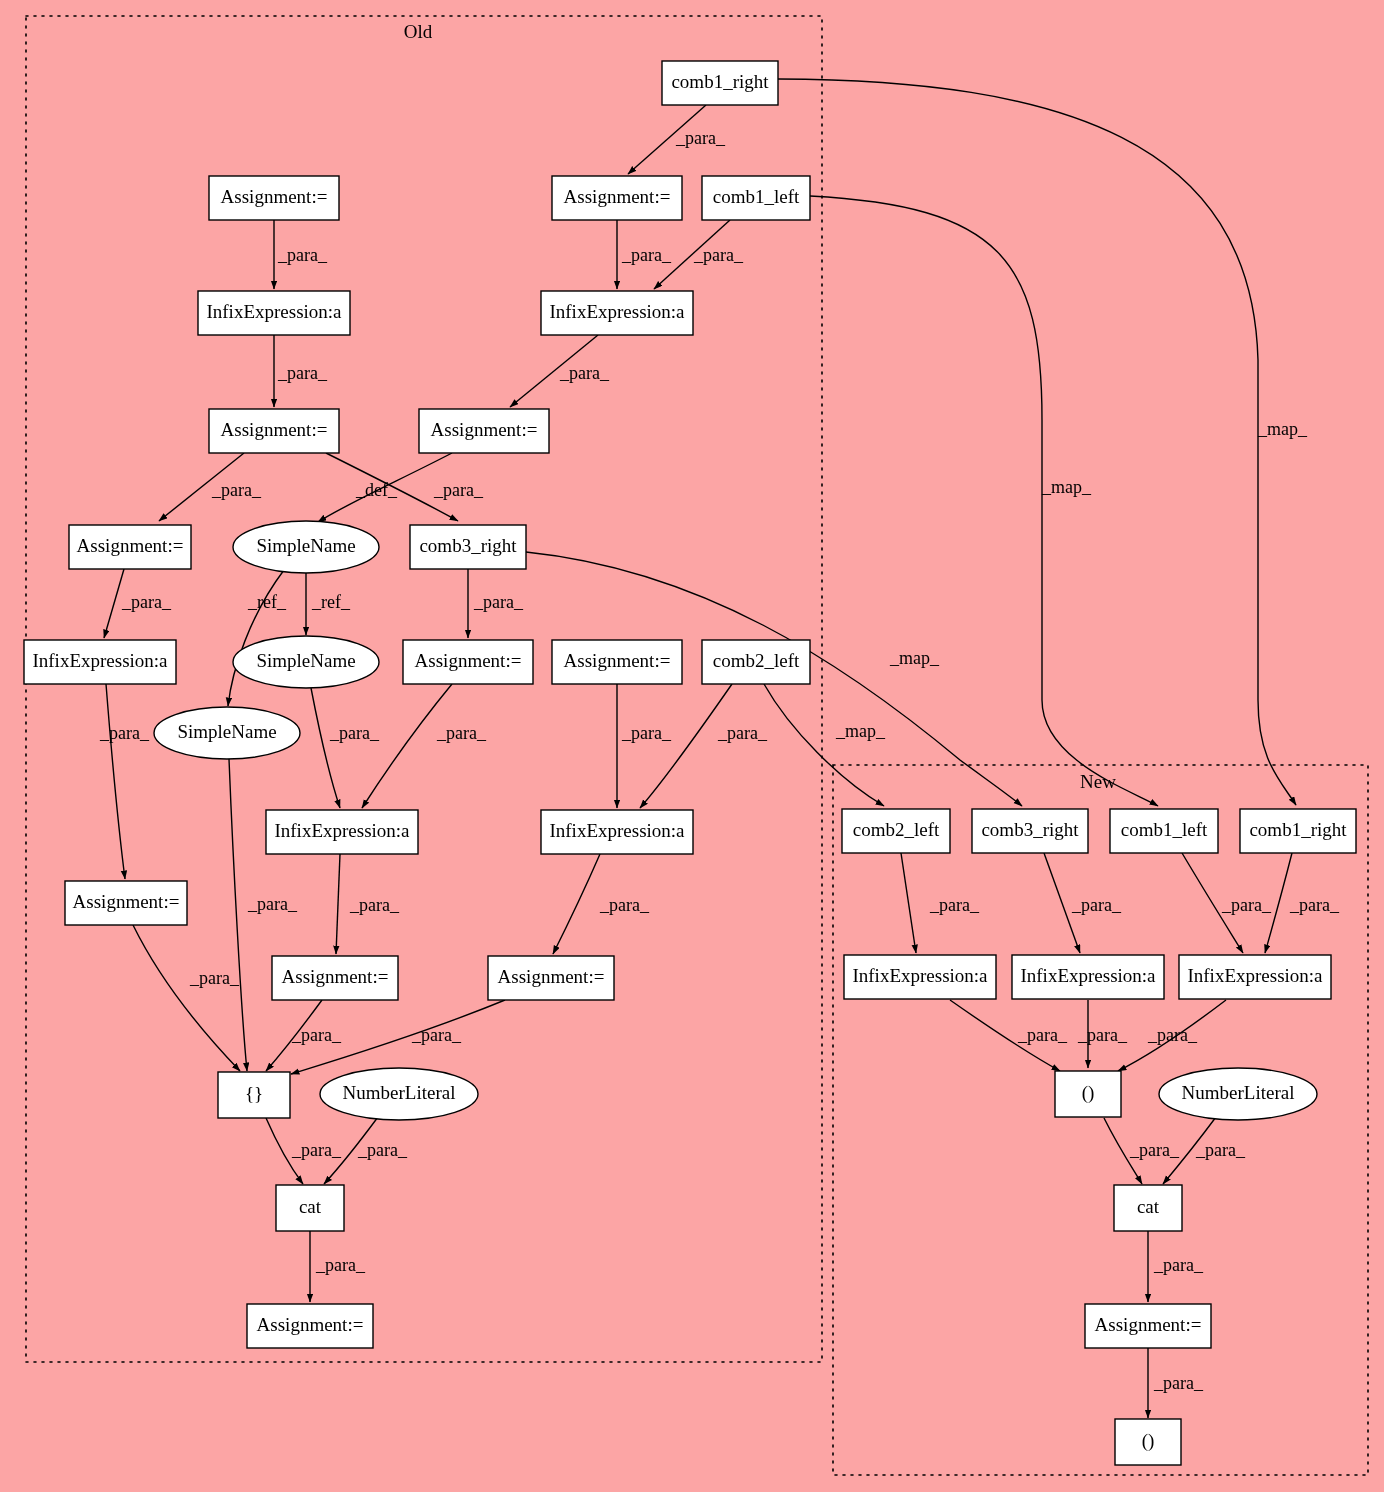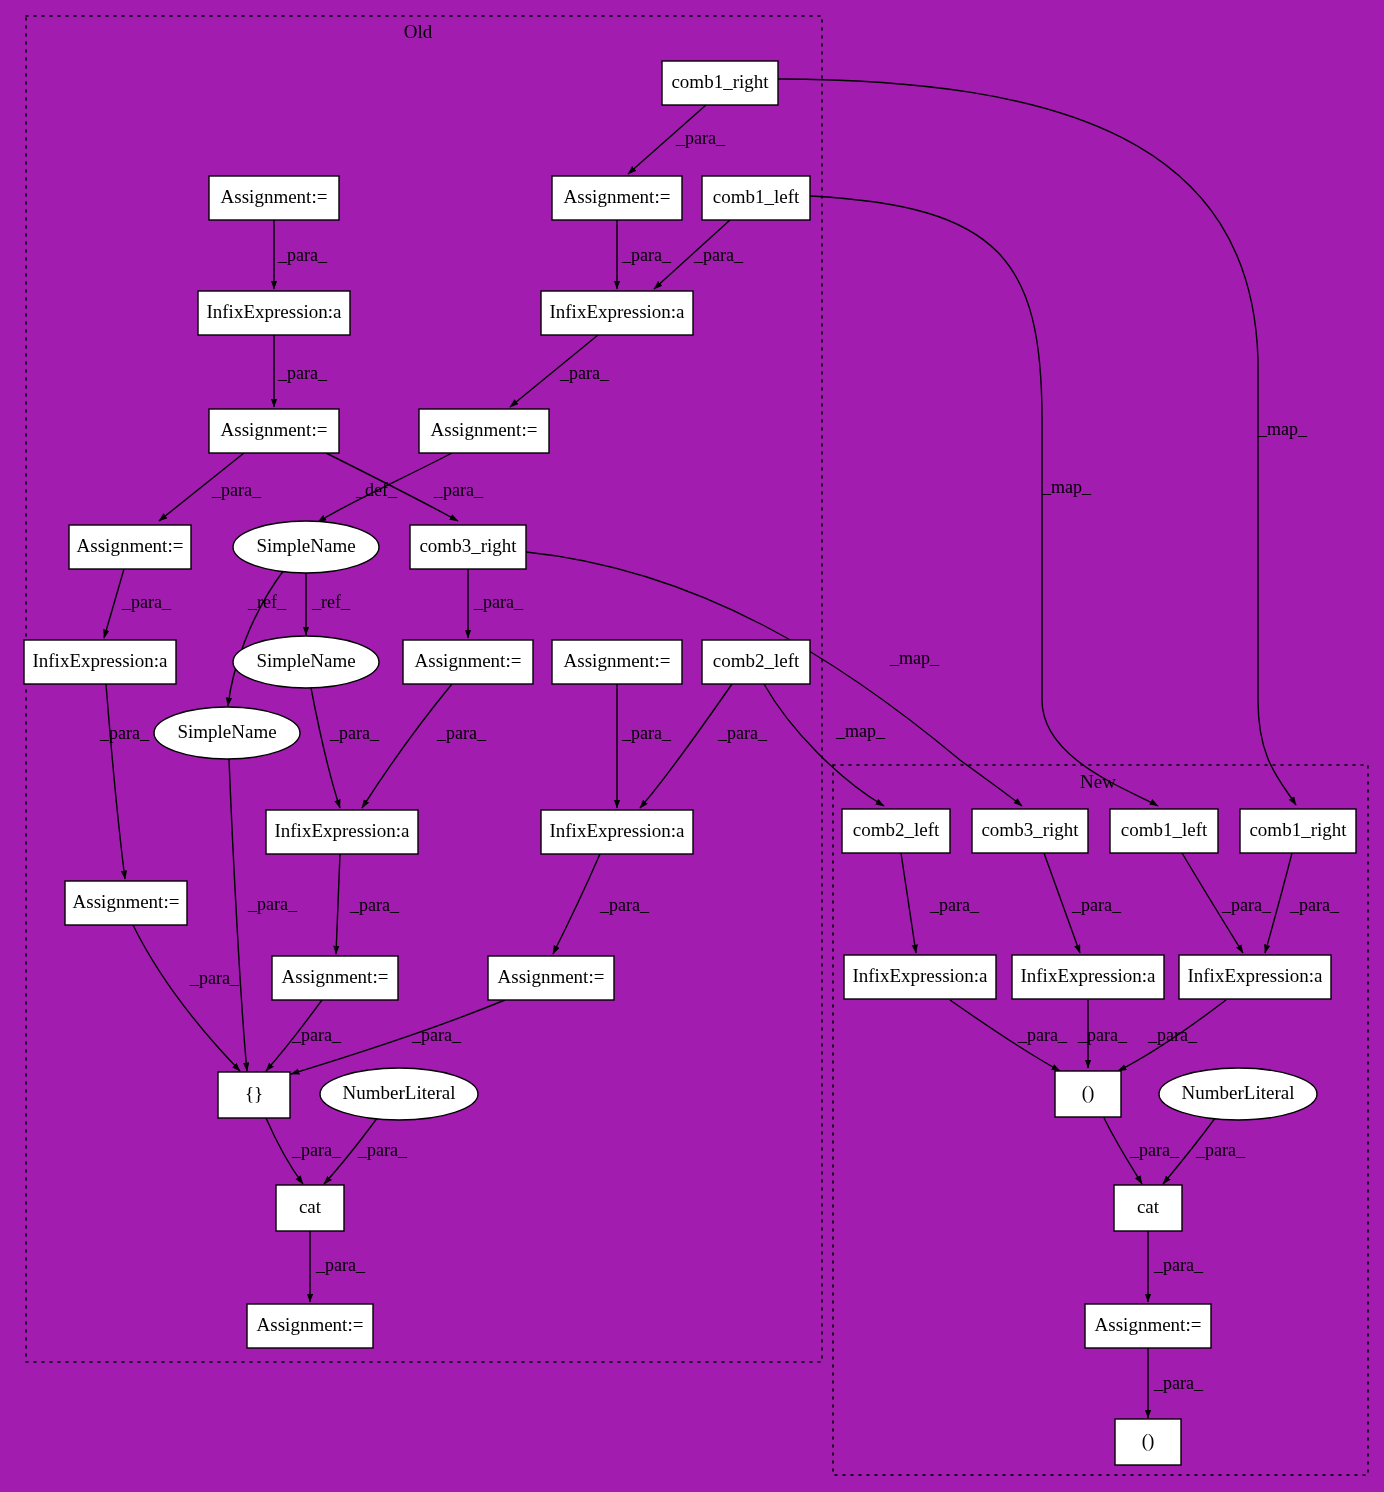--- a/index.html
+++ b/index.html
@@ -1,17 +1,17 @@
 <!DOCTYPE html>
 <html><head>
 <meta charset="utf-8">
 <style>
   html,body{margin:0;padding:0;background:#ffffff;}
   body{width:1384px;height:1492px;font-family:"Liberation Serif","DejaVu Serif",serif;}
-  #stage{position:relative;width:1384px;height:1492px;overflow:hidden;background:#a21caf;}
+  #stage{position:relative;width:1384px;height:1492px;overflow:hidden;background:#fca5a5;}
   svg#graph{position:absolute;left:0;top:0;width:1384px;height:1492px;}
   .node-rect{fill:#ffffff;stroke:#000000;stroke-width:1.4;}
   .node-ellipse{fill:#ffffff;stroke:#000000;stroke-width:1.4;}
   .node-label{font-family:"Liberation Serif","DejaVu Serif",serif;font-size:19px;fill:#000;text-anchor:middle;dominant-baseline:middle;}
   .edge{fill:none;stroke:#000000;stroke-width:1.4;}
   .edge-label{font-family:"Liberation Serif","DejaVu Serif",serif;font-size:18px;fill:#000;text-anchor:start;dominant-baseline:middle;}
   .cluster-box{fill:none;stroke:#000000;stroke-width:1.6;stroke-dasharray:2 6;stroke-linecap:round;}
   .cluster-title{font-family:"Liberation Serif","DejaVu Serif",serif;font-size:19px;fill:#000;text-anchor:middle;dominant-baseline:middle;}
 </style>
 </head>

